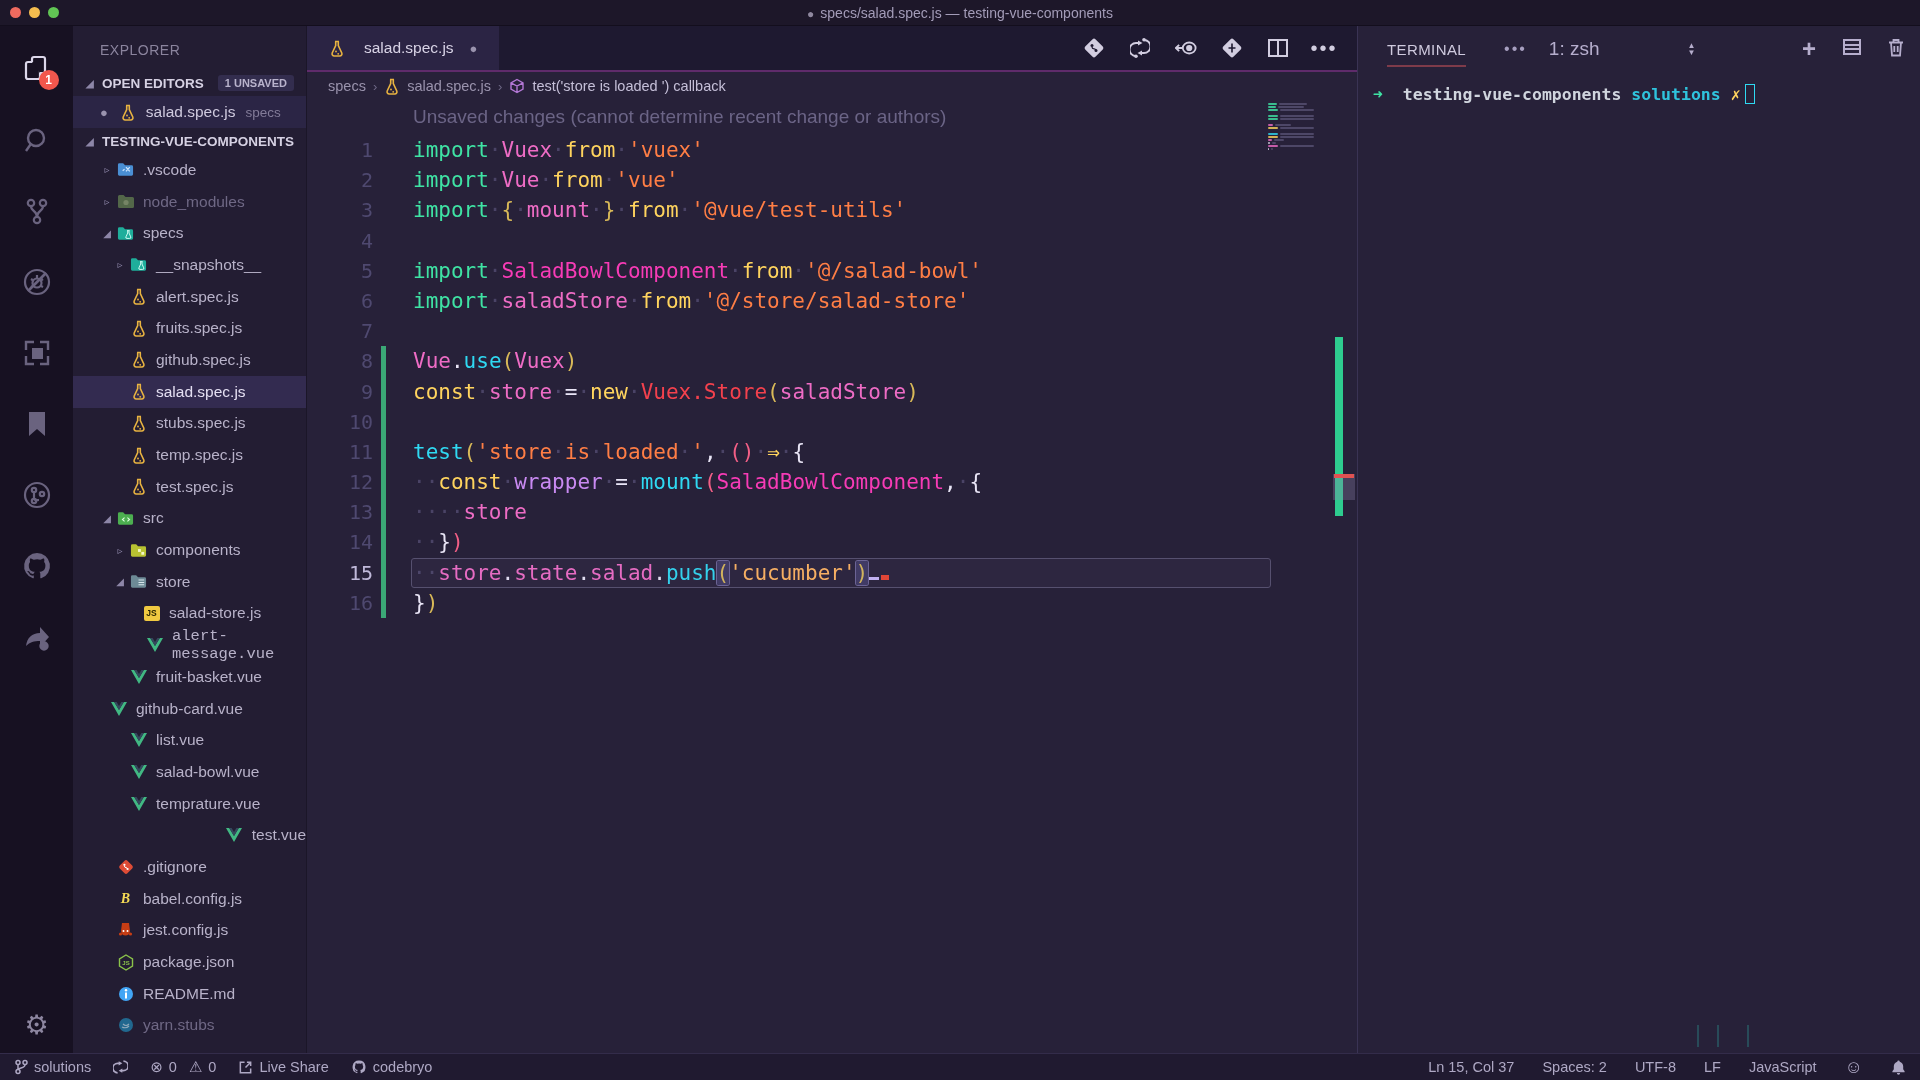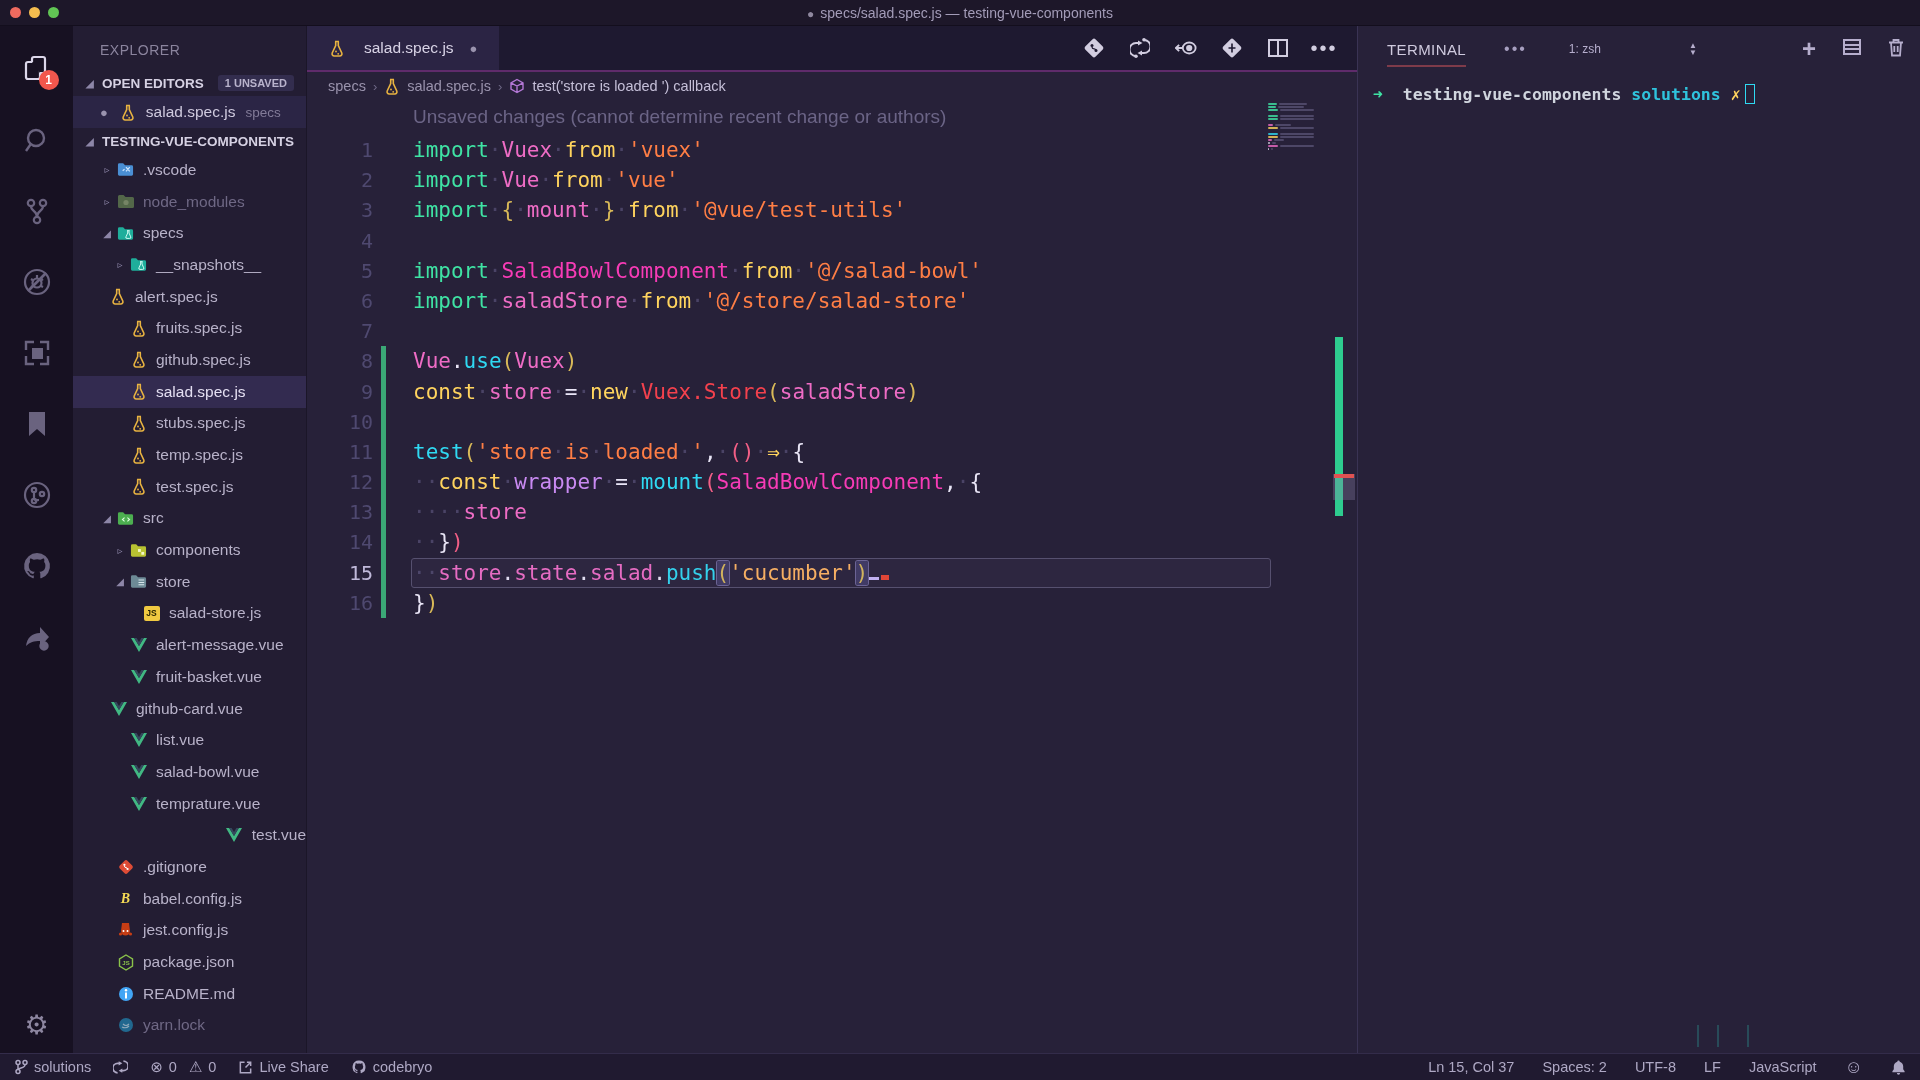--- a/index.html
+++ b/index.html
@@ -104,21 +104,21 @@
 
   
   .terminal { flex:1; background:#272139; border-left:1px solid #3a3354; display:flex;
               flex-direction:column; position:relative; }
   .term-head { height:46px; display:flex; align-items:center; flex:none; padding-left:29px;
                color:#a79fc0; position:relative; }
   .term-tab { color:#cfcade; font-size:15px; letter-spacing:.4px; position:relative; height:100%;
               display:flex; align-items:center; }
   .term-tab::after { content:""; position:absolute; left:0; right:0; bottom:5px; height:2px; background:#7e3b4a; }
   .term-dots { margin-left:38px; font-size:16px; letter-spacing:2px; color:#a79fc0; }
-  .term-sel { margin-left:42px; font-size:12px; color:#b6aecd; display:flex; align-items:center; }
+  .term-sel { margin-left:22px; font-size:19px; color:#b6aecd; display:flex; align-items:center; }
   .term-chevron { margin-left:88px; display:flex; flex-direction:column; line-height:6px; font-size:8px;
                   color:#b6aecd; gap:1px; }
   .term-actions { position:absolute; right:16px; top:0; height:46px; display:flex; align-items:center;
                   gap:26px; color:#b6aecd; }
   .term-body { flex:1; padding:12px 0 0 15px; font-family:"DejaVu Sans Mono", monospace; font-size:16.5px;
                font-weight:bold; position:relative; }
   .prompt { display:flex; align-items:center; gap:0; white-space:pre; }
   .p-arrow{color:#3fe3a4;} .p-dir{color:#d0d5de;} .p-branch{color:#2fc3dd;} .p-x{color:#ffd45e;}
   .p-cursor { display:inline-block; width:10px; height:20px; border:1.5px solid #2fd9f2; margin-left:4px;
               vertical-align:middle; }
@@ -279,21 +279,21 @@
           <div class="tree-row" style="padding-left: 40px;">
             <span class="tw">▹</span>
             <span class="ticon">
               <svg width="18" height="15" viewBox="0 0 18 15">
                 <path d="M1 2.5 a1.5 1.5 0 0 1 1.5-1.5 h4 l2 2 h7 a1.5 1.5 0 0 1 1.5 1.5 v8 a1.5 1.5 0 0 1 -1.5 1.5 h-13 A1.5 1.5 0 0 1 1 12.5 z" fill="#1fae9b"></path>
                 <path d="M10.6 4.5 h2.8 M11.3 4.5 v2.5 l-1.8 4 a1.2 1.2 0 0 0 1.1 1.7 h2.8 a1.2 1.2 0 0 0 1.1-1.7 l-1.8-4 v-2.5" stroke="#d8fff8" stroke-width="1" fill="none"></path>
               </svg>
             </span>
             <span class="lbl">__snapshots__</span>
           </div>
-          <div class="tree-row" style="padding-left: 19px;">
+          <div class="tree-row" style="padding-left: 40px;">
             <span class="tw"></span>
             <span class="ticon">
               <svg width="16" height="17" viewBox="0 0 16 17" fill="none" stroke="#e8b341" stroke-width="1.6">
                 <path d="M6 1.5 h4 M6.7 1.5 v4 L3.2 13 a2.2 2.2 0 0 0 2 3 h5.6 a2.2 2.2 0 0 0 2-3 L9.3 5.5 v-4"></path>
                 <circle cx="7" cy="11.5" r=".9" fill="#e8b341" stroke="none"></circle>
                 <circle cx="9.2" cy="13.8" r=".9" fill="#e8b341" stroke="none"></circle>
               </svg>
             </span>
             <span class="lbl">alert.spec.js</span>
           </div>
@@ -394,21 +394,21 @@
             </span>
             <span class="lbl">store</span>
           </div>
           <div class="tree-row" style="padding-left: 53px;">
             <span class="tw"></span>
             <span class="ticon">
               <span style="display:inline-flex;width:16px;height:15px;background:#f0c941;color:#2b2600;font:bold 8.5px 'Liberation Sans',sans-serif;align-items:center;justify-content:center;border-radius:2px;">JS</span>
             </span>
             <span class="lbl">salad-store.js</span>
           </div>
-          <div class="tree-row" style="padding-left: 40px;">
+          <div class="tree-row" style="padding-left: 56px; font-family: Liberation Mono, monospace;">
             <span class="tw"></span>
             <span class="ticon">
               <svg width="16" height="14" viewBox="0 0 16 14">
                 <path d="M0 0 h3.2 L8 8 12.8 0 H16 L8 14 z" fill="#41b883"></path>
                 <path d="M3.2 0 h2.4 L8 4 10.4 0 h2.4 L8 8 z" fill="#35495e"></path>
               </svg>
             </span>
             <span class="lbl">alert-message.vue</span>
           </div>
           <div class="tree-row" style="padding-left: 40px;">
@@ -527,21 +527,21 @@
           <div class="tree-row dim" style="padding-left: 27px;">
             <span class="tw"></span>
             <span class="ticon">
               <span style="opacity:.7">
                 <svg width="16" height="16" viewBox="0 0 16 16">
                   <circle cx="8" cy="8" r="7" fill="#2188b6"></circle>
                   <path d="M4 10 c2 1 5 1 7-1 M5 7 c2 2 4 2 6 0" stroke="#bfe6f5" stroke-width="1.1" fill="none"></path>
                 </svg>
               </span>
             </span>
-            <span class="lbl">yarn.lock</span>
+            <span class="lbl">yarn.stubs</span>
           </div>
         </div>
     </div>
 
     <div class="editorpane">
       <div class="tabbar">
         <div class="tab">
           <span class="ticon" id="tab-flask">
               <svg width="16" height="17" viewBox="0 0 16 17" fill="none" stroke="#e8b341" stroke-width="1.6">
                 <path d="M6 1.5 h4 M6.7 1.5 v4 L3.2 13 a2.2 2.2 0 0 0 2 3 h5.6 a2.2 2.2 0 0 0 2-3 L9.3 5.5 v-4"></path>

